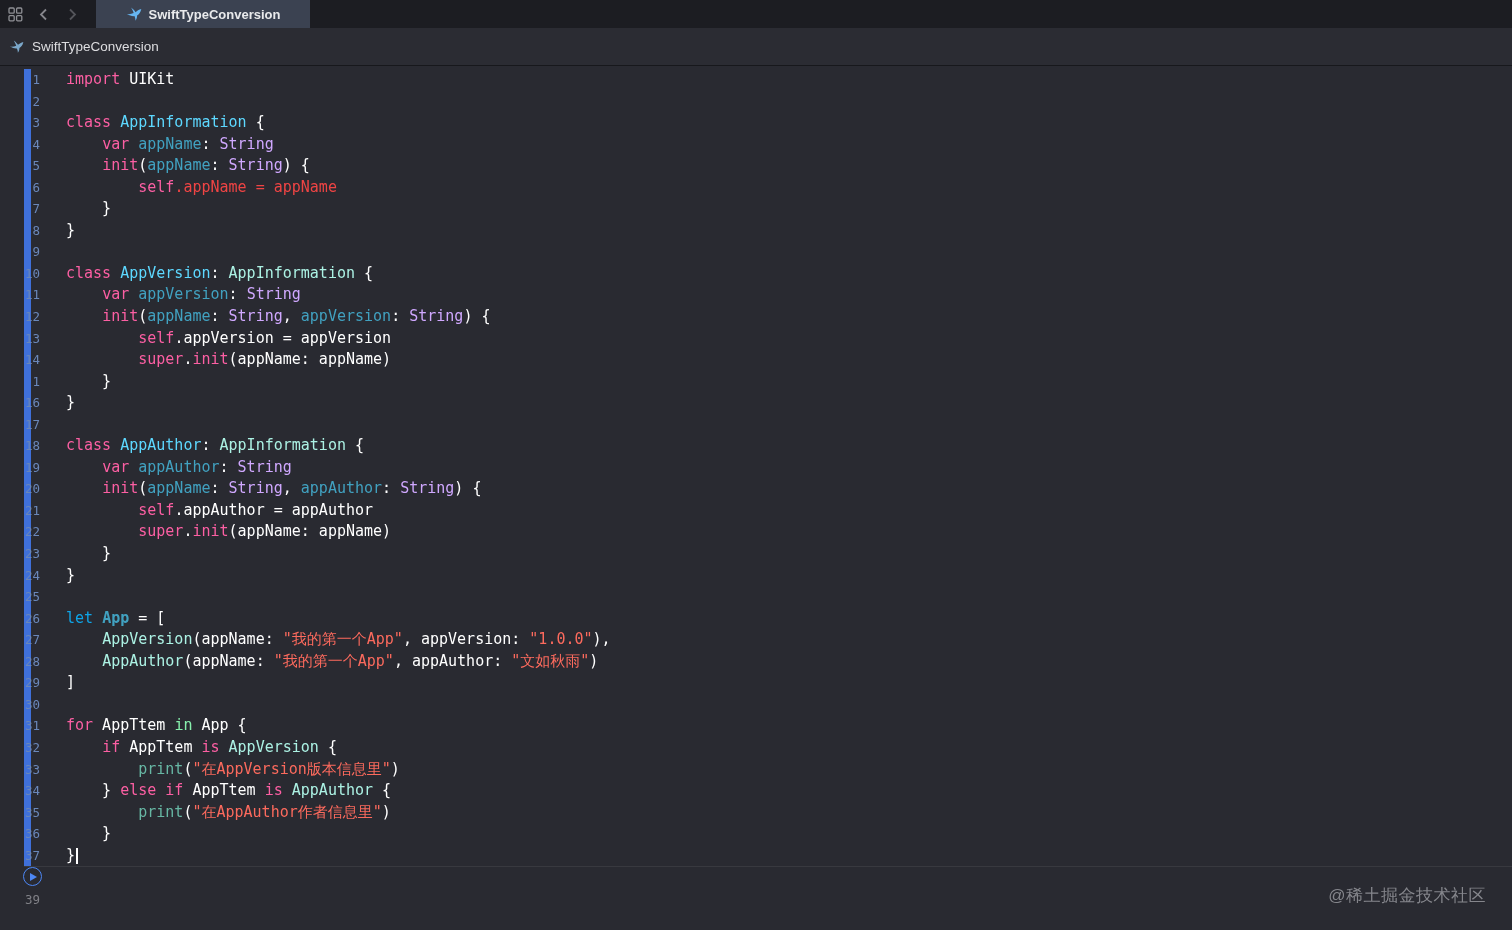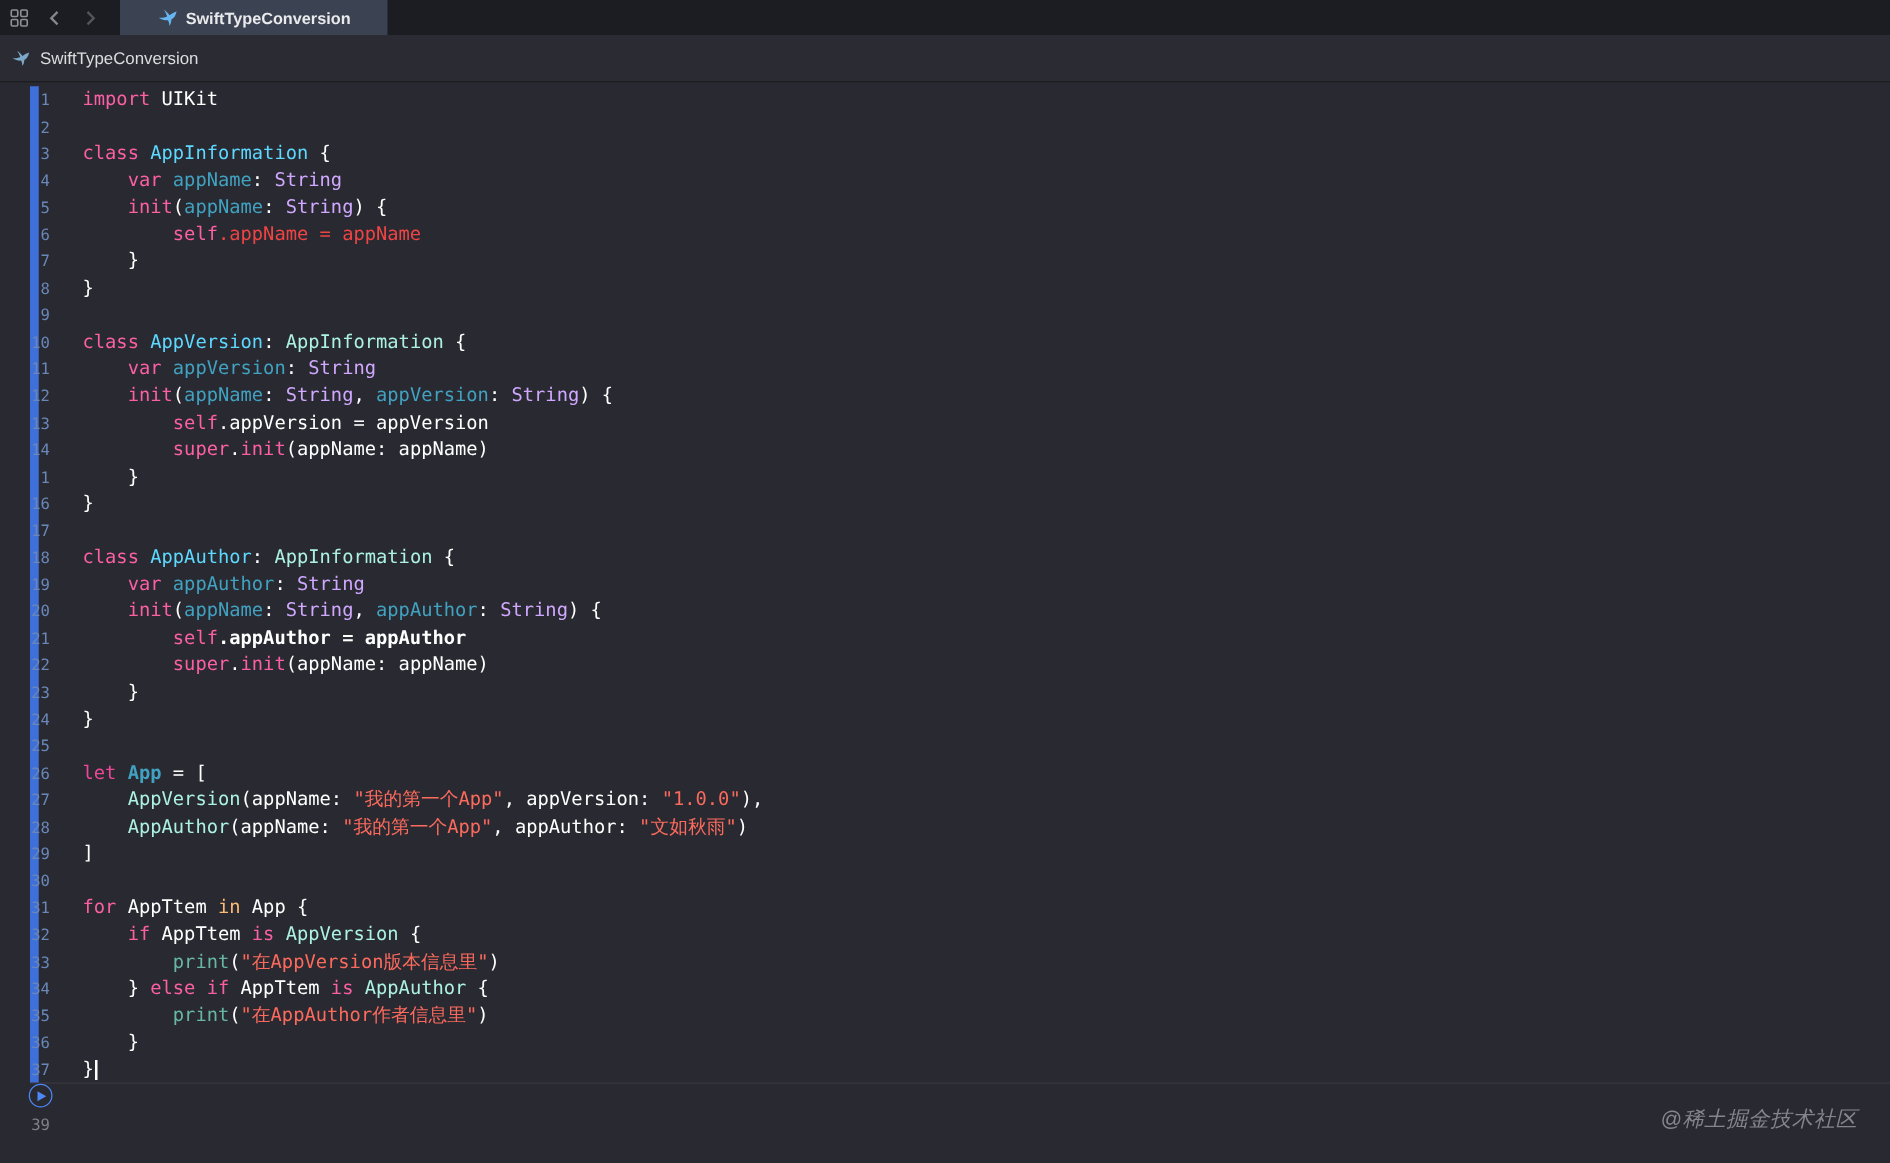--- a/index.html
+++ b/index.html
@@ -40,21 +40,21 @@
               display:flex; align-items:center; justify-content:center; }
   .play-tri { width:0; height:0; border-left:7px solid #4d87f5;
               border-top:4.5px solid transparent; border-bottom:4.5px solid transparent;
               margin-left:2px; }
 
   .trail-num { position:absolute; left:0; top:826px; width:40px; text-align:right;
                color:#808187; font-size:12.5px;
                font-family:"DejaVu Sans Mono","Liberation Mono",monospace; }
 
   .watermark { position:absolute; right:26px; bottom:22px; color:#85868c;
-               font-size:17px; letter-spacing:0.5px;font-style:italic; }
+               font-size:17px; letter-spacing:0.5px; }
 </style>
 </head>
 <body>
 
 <div class="app">
 
   <div class="tab-bar">
     <div class="tb-btn first">
       <svg width="15" height="15" viewBox="0 0 15 15">
         <g fill="none" stroke="#8f9095" stroke-width="1.3">
@@ -108,31 +108,31 @@
         <div class="code-row"><span class="line-num">11</span><span class="code-text"><span style="color: rgb(255, 255, 255);">    </span><span style="color: rgb(252, 95, 163);">var</span><span style="color: rgb(255, 255, 255);"> </span><span style="color: rgb(65, 161, 192);">appVersion</span><span style="color: rgb(255, 255, 255);">: </span><span style="color: rgb(208, 168, 255);">String</span></span></div>
         <div class="code-row"><span class="line-num">12</span><span class="code-text"><span style="color: rgb(255, 255, 255);">    </span><span style="color: rgb(252, 95, 163);">init</span><span style="color: rgb(255, 255, 255);">(</span><span style="color: rgb(65, 161, 192);">appName</span><span style="color: rgb(255, 255, 255);">: </span><span style="color: rgb(208, 168, 255);">String</span><span style="color: rgb(255, 255, 255);">, </span><span style="color: rgb(65, 161, 192);">appVersion</span><span style="color: rgb(255, 255, 255);">: </span><span style="color: rgb(208, 168, 255);">String</span><span style="color: rgb(255, 255, 255);">) {</span></span></div>
         <div class="code-row"><span class="line-num">13</span><span class="code-text"><span style="color: rgb(255, 255, 255);">        </span><span style="color: rgb(252, 95, 163);">self</span><span style="color: rgb(255, 255, 255);">.appVersion = appVersion</span></span></div>
         <div class="code-row"><span class="line-num">14</span><span class="code-text"><span style="color: rgb(255, 255, 255);">        </span><span style="color: rgb(252, 95, 163);">super</span><span style="color: rgb(255, 255, 255);">.</span><span style="color: rgb(252, 95, 163);">init</span><span style="color: rgb(255, 255, 255);">(appName: appName)</span></span></div>
         <div class="code-row"><span class="line-num">1</span><span class="code-text"><span style="color: rgb(255, 255, 255);">    }</span></span></div>
         <div class="code-row"><span class="line-num">16</span><span class="code-text"><span style="color: rgb(255, 255, 255);">}</span></span></div>
         <div class="code-row"><span class="line-num">17</span><span class="code-text"></span></div>
         <div class="code-row"><span class="line-num">18</span><span class="code-text"><span style="color: rgb(252, 95, 163);">class</span><span style="color: rgb(255, 255, 255);"> </span><span style="color: rgb(93, 216, 255);">AppAuthor</span><span style="color: rgb(255, 255, 255);">: </span><span style="color: rgb(172, 242, 228);">AppInformation</span><span style="color: rgb(255, 255, 255);"> {</span></span></div>
         <div class="code-row"><span class="line-num">19</span><span class="code-text"><span style="color: rgb(255, 255, 255);">    </span><span style="color: rgb(252, 95, 163);">var</span><span style="color: rgb(255, 255, 255);"> </span><span style="color: rgb(65, 161, 192);">appAuthor</span><span style="color: rgb(255, 255, 255);">: </span><span style="color: rgb(208, 168, 255);">String</span></span></div>
         <div class="code-row"><span class="line-num">20</span><span class="code-text"><span style="color: rgb(255, 255, 255);">    </span><span style="color: rgb(252, 95, 163);">init</span><span style="color: rgb(255, 255, 255);">(</span><span style="color: rgb(65, 161, 192);">appName</span><span style="color: rgb(255, 255, 255);">: </span><span style="color: rgb(208, 168, 255);">String</span><span style="color: rgb(255, 255, 255);">, </span><span style="color: rgb(65, 161, 192);">appAuthor</span><span style="color: rgb(255, 255, 255);">: </span><span style="color: rgb(208, 168, 255);">String</span><span style="color: rgb(255, 255, 255);">) {</span></span></div>
-        <div class="code-row"><span class="line-num">21</span><span class="code-text"><span style="color: rgb(255, 255, 255);">        </span><span style="color: rgb(252, 95, 163);">self</span><span style="color: rgb(255, 255, 255); font-weight: bold;">.appAuthor = appAuthor</span></span></div>
+        <div class="code-row"><span class="line-num">21</span><span class="code-text"><span style="color: rgb(255, 255, 255);">        </span><span style="color: rgb(252, 95, 163);">self</span><span style="color: rgb(255, 255, 255);">.appAuthor = appAuthor</span></span></div>
         <div class="code-row"><span class="line-num">22</span><span class="code-text"><span style="color: rgb(255, 255, 255);">        </span><span style="color: rgb(252, 95, 163);">super</span><span style="color: rgb(255, 255, 255);">.</span><span style="color: rgb(252, 95, 163);">init</span><span style="color: rgb(255, 255, 255);">(appName: appName)</span></span></div>
         <div class="code-row"><span class="line-num">23</span><span class="code-text"><span style="color: rgb(255, 255, 255);">    }</span></span></div>
         <div class="code-row"><span class="line-num">24</span><span class="code-text"><span style="color: rgb(255, 255, 255);">}</span></span></div>
         <div class="code-row"><span class="line-num">25</span><span class="code-text"></span></div>
-        <div class="code-row"><span class="line-num">26</span><span class="code-text"><span style="color: #ec4899;">let</span><span style="color: rgb(255, 255, 255);"> </span><span style="color: rgb(65, 161, 192); font-weight: bold;">App</span><span style="color: rgb(255, 255, 255);"> = [</span></span></div>
+        <div class="code-row"><span class="line-num">26</span><span class="code-text"><span style="color: #0ea5e9;">let</span><span style="color: rgb(255, 255, 255);"> </span><span style="color: rgb(65, 161, 192); font-weight: bold;">App</span><span style="color: rgb(255, 255, 255);"> = [</span></span></div>
         <div class="code-row"><span class="line-num">27</span><span class="code-text"><span style="color: rgb(255, 255, 255);">    </span><span style="color: rgb(172, 242, 228);">AppVersion</span><span style="color: rgb(255, 255, 255);">(appName: </span><span style="color: rgb(252, 106, 93);">"我的第一个App"</span><span style="color: rgb(255, 255, 255);">, appVersion: </span><span style="color: rgb(252, 106, 93);">"1.0.0"</span><span style="color: rgb(255, 255, 255);">),</span></span></div>
         <div class="code-row"><span class="line-num">28</span><span class="code-text"><span style="color: rgb(255, 255, 255);">    </span><span style="color: rgb(172, 242, 228);">AppAuthor</span><span style="color: rgb(255, 255, 255);">(appName: </span><span style="color: rgb(252, 106, 93);">"我的第一个App"</span><span style="color: rgb(255, 255, 255);">, appAuthor: </span><span style="color: rgb(252, 106, 93);">"文如秋雨"</span><span style="color: rgb(255, 255, 255);">)</span></span></div>
         <div class="code-row"><span class="line-num">29</span><span class="code-text"><span style="color: rgb(255, 255, 255);">]</span></span></div>
         <div class="code-row"><span class="line-num">30</span><span class="code-text"></span></div>
-        <div class="code-row"><span class="line-num">31</span><span class="code-text"><span style="color: rgb(252, 95, 163);">for</span><span style="color: rgb(255, 255, 255);"> AppTtem </span><span style="color: #fdba74;">in</span><span style="color: rgb(255, 255, 255);"> App {</span></span></div>
+        <div class="code-row"><span class="line-num">31</span><span class="code-text"><span style="color: rgb(252, 95, 163);">for</span><span style="color: rgb(255, 255, 255);"> AppTtem </span><span style="color: #86efac;">in</span><span style="color: rgb(255, 255, 255);"> App {</span></span></div>
         <div class="code-row"><span class="line-num">32</span><span class="code-text"><span style="color: rgb(255, 255, 255);">    </span><span style="color: rgb(252, 95, 163);">if</span><span style="color: rgb(255, 255, 255);"> AppTtem </span><span style="color: rgb(252, 95, 163);">is</span><span style="color: rgb(255, 255, 255);"> </span><span style="color: rgb(172, 242, 228);">AppVersion</span><span style="color: rgb(255, 255, 255);"> {</span></span></div>
         <div class="code-row"><span class="line-num">33</span><span class="code-text"><span style="color: rgb(255, 255, 255);">        </span><span style="color: rgb(103, 183, 164);">print</span><span style="color: rgb(255, 255, 255);">(</span><span style="color: rgb(252, 106, 93);">"在AppVersion版本信息里"</span><span style="color: rgb(255, 255, 255);">)</span></span></div>
         <div class="code-row"><span class="line-num">34</span><span class="code-text"><span style="color: rgb(255, 255, 255);">    } </span><span style="color: rgb(252, 95, 163);">else</span><span style="color: rgb(255, 255, 255);"> </span><span style="color: rgb(252, 95, 163);">if</span><span style="color: rgb(255, 255, 255);"> AppTtem </span><span style="color: rgb(252, 95, 163);">is</span><span style="color: rgb(255, 255, 255);"> </span><span style="color: rgb(172, 242, 228);">AppAuthor</span><span style="color: rgb(255, 255, 255);"> {</span></span></div>
         <div class="code-row"><span class="line-num">35</span><span class="code-text"><span style="color: rgb(255, 255, 255);">        </span><span style="color: rgb(103, 183, 164);">print</span><span style="color: rgb(255, 255, 255);">(</span><span style="color: rgb(252, 106, 93);">"在AppAuthor作者信息里"</span><span style="color: rgb(255, 255, 255);">)</span></span></div>
         <div class="code-row"><span class="line-num">36</span><span class="code-text"><span style="color: rgb(255, 255, 255);">    }</span></span></div>
         <div class="code-row"><span class="line-num">37</span><span class="code-text"><span style="color: rgb(255, 255, 255);">}</span><span class="caret"></span></span></div>
       </div>
     <div class="bottom-divider"></div>
     <div class="play-btn">
       <span class="play-tri"></span>

